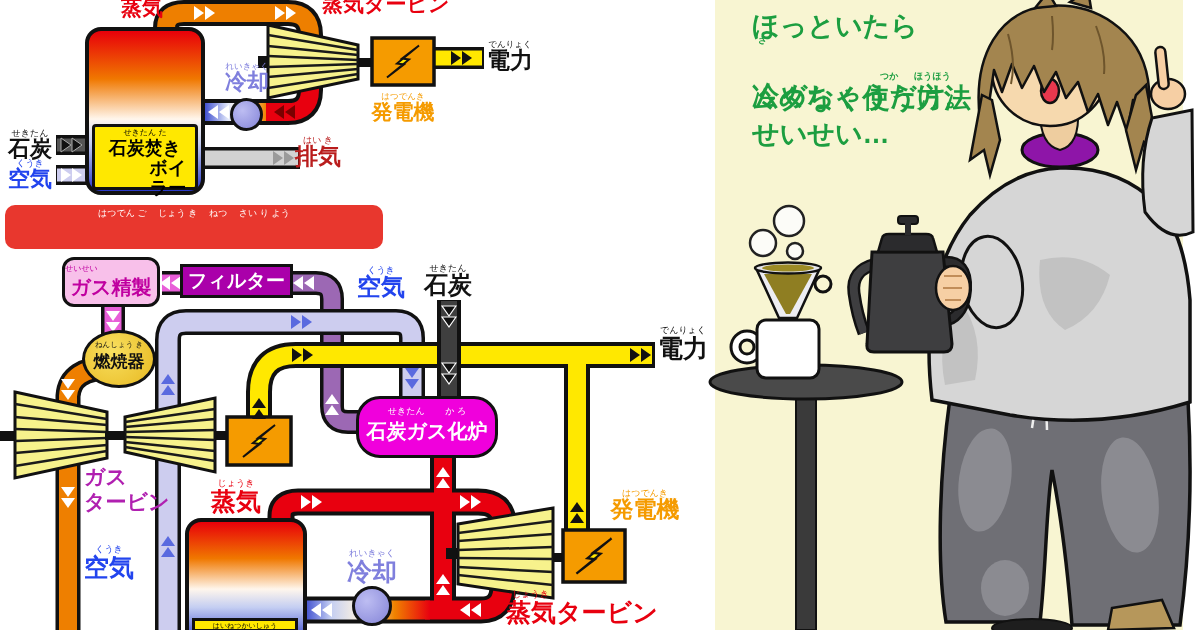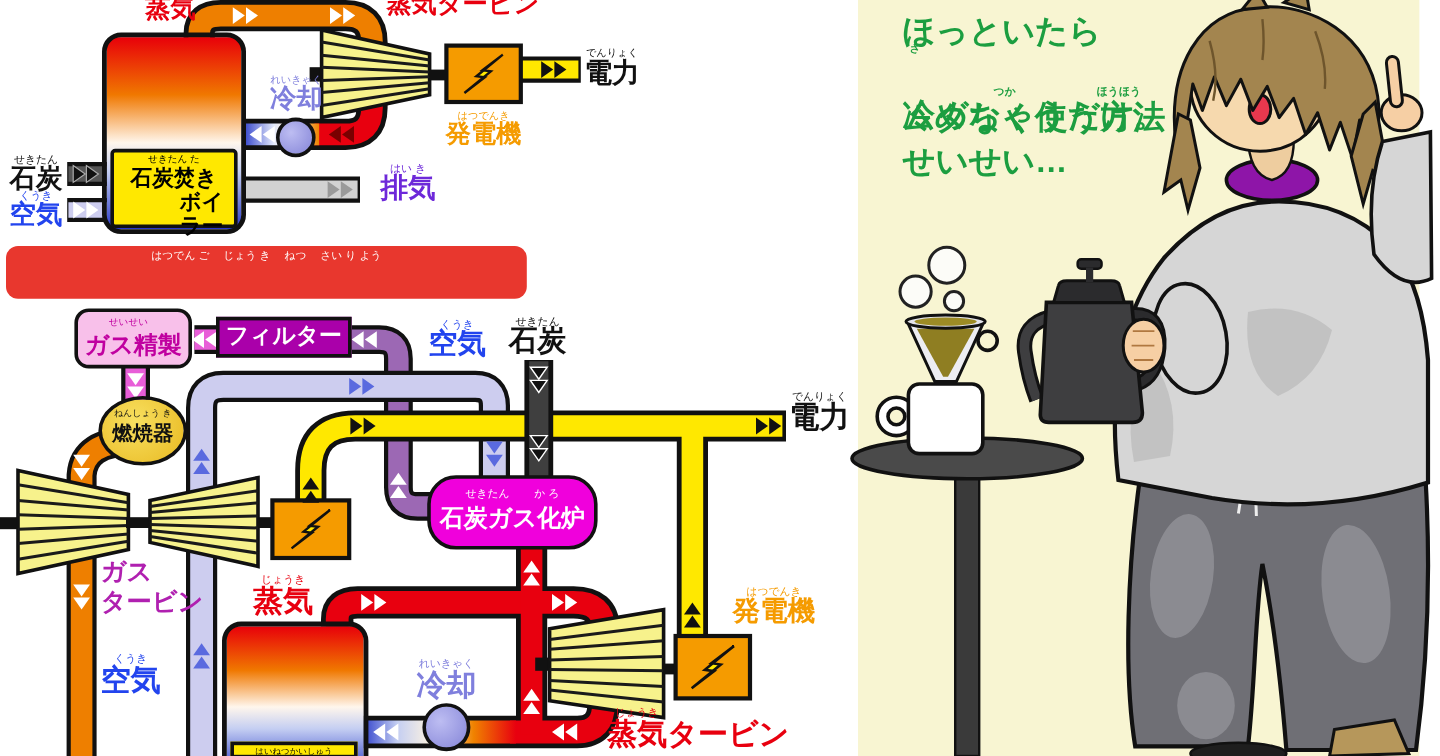--- a/index.html
+++ b/index.html
@@ -271,26 +271,26 @@
 </svg>
 
 <div class="box boiler" style="left:85px;top:27px;width:120px;height:168px;"></div>
 <div class="box" style="left:92px;top:124px;width:106px;height:66px;background:#FFE800;border:3px solid #111;border-radius:4px;text-align:center;z-index:2;">
   <div class="furi" style="font-size:8px;">せきたん た</div>
   <div class="txt" style="font-size:18px;line-height:20px;">石炭焚き</div>
   <div class="txt" style="font-size:18px;line-height:20px;margin-left:46px;">ボイラー</div>
 </div>
 <div class="box pump" style="left:230px;top:98px;width:33px;height:33px;"></div>
 
-<div class="box" style="left:5px;top:205px;width:434px;height:44px;background:#E8372E;border-radius:10px;text-align:center;color:#fff;padding-top:2px;">
+<div class="box" style="left:5px;top:205px;width:378px;height:44px;background:#E8372E;border-radius:10px;text-align:center;color:#fff;padding-top:2px;">
   <div class="furi" style="font-size:9px;">はつでん ご　 じょう き　 ねつ　 さい り よう</div>
 </div>
 
 <div class="box" style="left:62px;top:257px;width:98px;height:50px;background:#F8C0EA;border:3.5px solid #111;border-radius:12px;text-align:center;color:#C000A0;padding-top:3px;">
-  <div class="furi" style="font-size:8px;text-align:center;padding-right:8px;">せいせい</div>
+  <div class="furi" style="font-size:8px;text-align:left;padding-right:8px;">せいせい</div>
   <div class="txt" style="font-size:20px;">ガス精製</div>
 </div>
 <div class="box" style="left:180px;top:264px;width:113px;height:34px;background:#AA00AA;border:3px solid #111;text-align:center;color:#fff;">
   <div class="txt" style="font-size:19px;line-height:28px;">フィルター</div>
 </div>
 <div class="box" style="left:82px;top:330px;width:74px;height:58px;border:3px solid #111;border-radius:50%;background:radial-gradient(circle at 40% 35%,#F8E060,#E8B820);text-align:center;color:#111;padding-top:7px;">
   <div class="furi" style="font-size:7.5px;">ねんしょう き</div>
   <div class="txt" style="font-size:17px;">燃焼器</div>
 </div>
 <div class="box" style="left:356px;top:396px;width:142px;height:62px;background:#F000DC;border:3.5px solid #111;border-radius:24px;text-align:center;color:#fff;padding-top:6px;">
@@ -323,21 +323,21 @@
   <div class="txt" style="font-size:23px;">電力</div>
 </div>
 <div class="lbl" style="left:2px;top:129px;width:56px;color:#111;">
   <div class="furi">せきたん</div>
   <div class="txt" style="font-size:22px;">石炭</div>
 </div>
 <div class="lbl" style="left:2px;top:159px;width:56px;color:#2244EE;">
   <div class="furi">くうき</div>
   <div class="txt" style="font-size:22px;">空気</div>
 </div>
-<div class="lbl" style="left:308px;top:136px;width:64px;color:#6d28d9;">
+<div class="lbl" style="left:286px;top:136px;width:64px;color:#b91c1c;">
   <div class="furi">はい き</div>
   <div class="txt" style="font-size:23px;">排気</div>
 </div>
 
 <div class="lbl" style="left:350px;top:266px;width:62px;color:#2244EE;">
   <div class="furi">くうき</div>
   <div class="txt" style="font-size:24px;">空気</div>
 </div>
 <div class="lbl" style="left:420px;top:264px;width:56px;color:#111;">
   <div class="furi">せきたん</div>
@@ -368,18 +368,18 @@
   <div class="txt" style="font-size:23px;">発電機</div>
 </div>
 <div class="lbl" style="left:502px;top:590px;width:152px;color:#E8000F;text-align:left;padding-left:4px;">
   <div class="furi" style="padding-left:6px;">じょうき</div>
   <div class="txt" style="font-size:25px;">蒸気タービン</div>
 </div>
 
 <div class="speech-line" style="left:752px;top:8px;font-size:27px;color:#1C9E40;">ほっといたら</div>
 <div class="speech-line" style="left:758px;top:34px;font-size:9px;color:#1C9E40;">さ</div>
 <div class="speech-line" style="left:752px;top:44px;font-size:27px;color:#1C9E40;margin-top:34px;">冷めちゃうだけ。</div>
-<div class="speech-line" style="left:828px;top:70px;font-size:9px;color:#1C9E40;">つか</div>
+<div class="speech-line" style="left:880px;top:70px;font-size:9px;color:#1C9E40;">つか</div>
 <div class="speech-line" style="left:914px;top:70px;font-size:9px;color:#1C9E40;">ほうほう</div>
 <div class="speech-line" style="left:752px;top:80px;font-size:27px;color:#1C9E40;">ムダなく使う方法</div>
 <div class="speech-line" style="left:752px;top:116px;font-size:27px;color:#1C9E40;">せいせい…</div>
 
 </div>
 
 </body></html>

